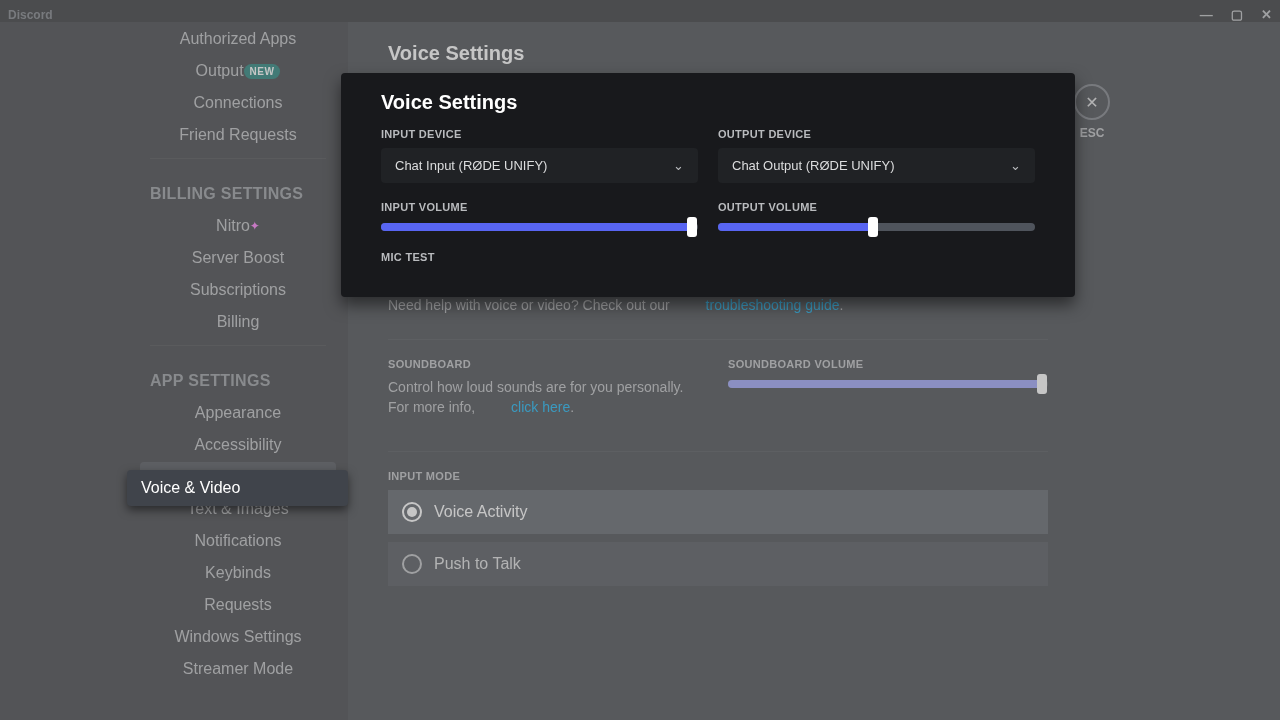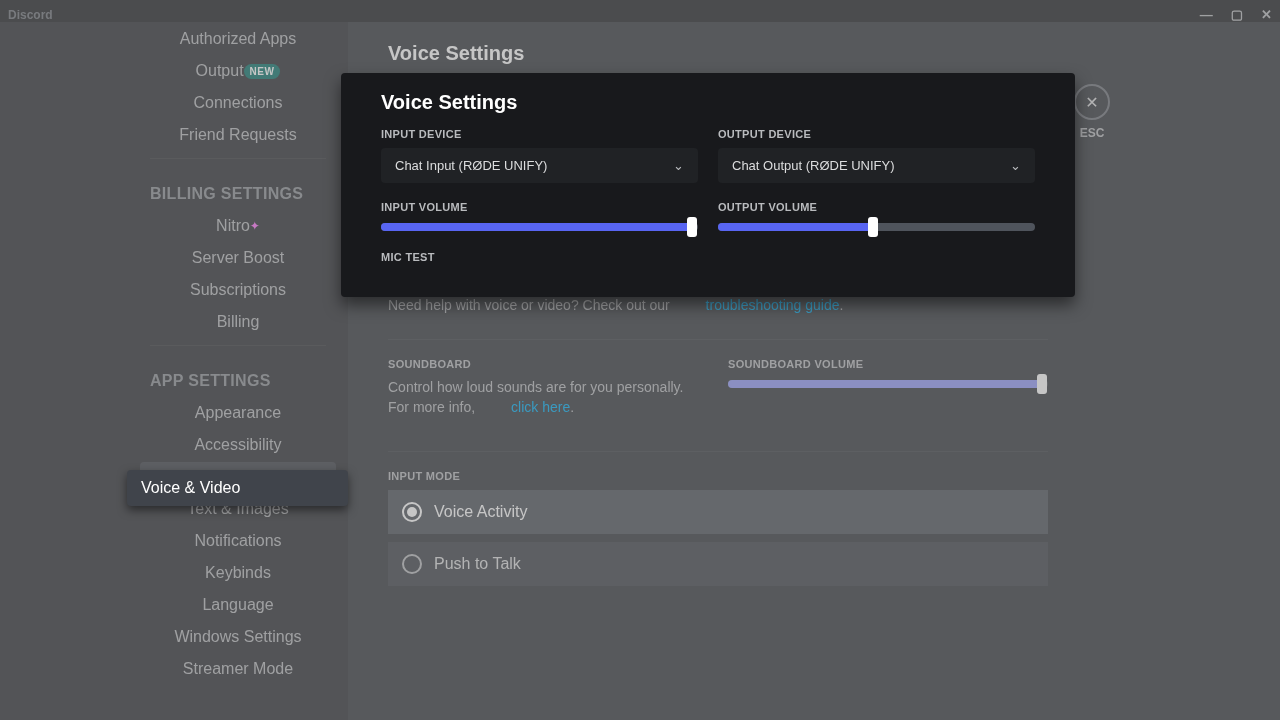--- a/index.html
+++ b/index.html
@@ -291,21 +291,21 @@
     <div class="side-item">
         <span>Text &amp; Images</span>
       </div>
     <div class="side-item">
         <span>Notifications</span>
       </div>
     <div class="side-item">
         <span>Keybinds</span>
       </div>
     <div class="side-item">
-        <span>Language</span>
+        <span>Requests</span>
       </div>
     <div class="side-item">
         <span>Windows Settings</span>
       </div>
     <div class="side-item">
         <span>Streamer Mode</span>
       </div>
   </div>
 
   <div class="main-scroller">

